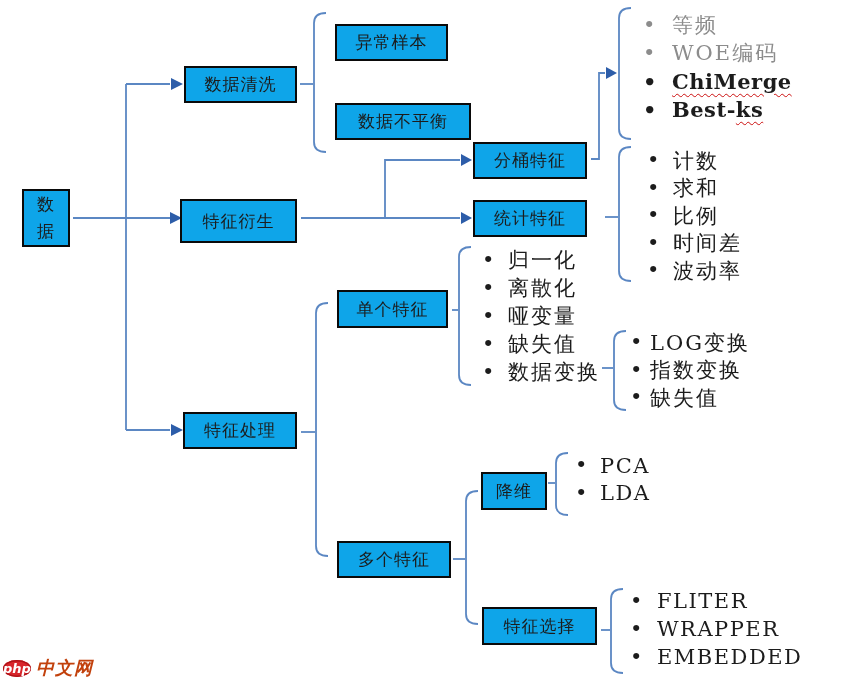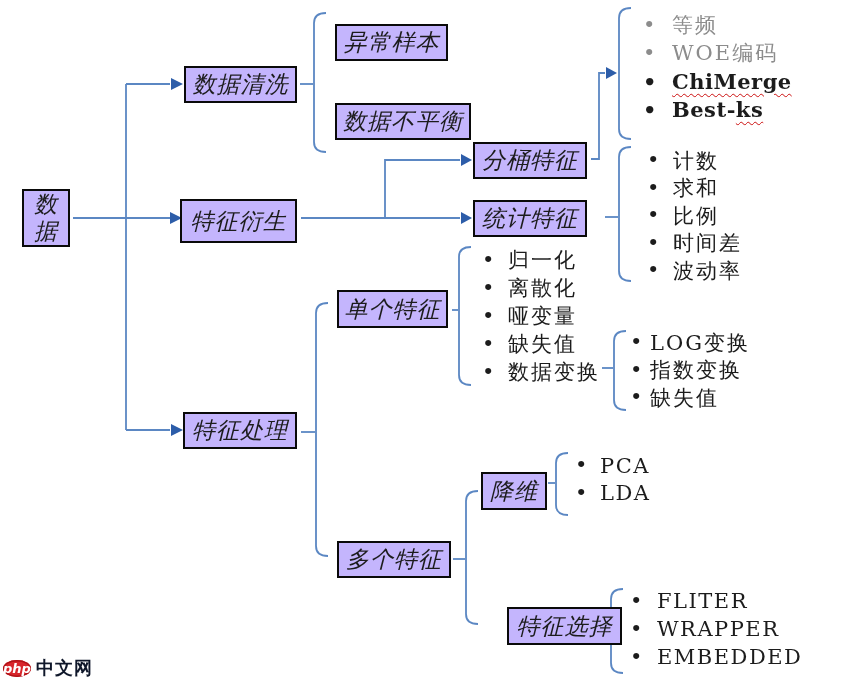--- a/index.html
+++ b/index.html
@@ -6,24 +6,24 @@
   #stage{
     position:relative;width:861px;height:680px;background:#ffffff;
     overflow:hidden;
     font-family:"DejaVu Serif","Liberation Serif",serif;
     color:#1c1c1c;
   }
   #wires{position:absolute;left:0;top:0;width:861px;height:680px;}
   .box{
     position:absolute;
     border:2px solid #0a0a0a;
-    background:#c4b5fd;
+    background:#0ea5e9;
     display:flex;align-items:center;justify-content:center;
-    font-size:23px;letter-spacing:1px;line-height:27px;
-    box-sizing:border-box;text-align:center;font-style:italic;
+    font-size:17px;letter-spacing:1px;line-height:27px;
+    box-sizing:border-box;text-align:center;
   }
   .box.multiline{white-space:pre-line;}
   .blist{
     position:absolute;list-style:none;margin:0;padding:0;
     font-size:21px;letter-spacing:2px;
   }
   .blist li{display:flex;align-items:center;height:var(--lh,28px);}
   .dot{
     display:inline-block;flex:0 0 auto;width:var(--gap,27px);
     font-size:21px;letter-spacing:0;line-height:1;
@@ -43,22 +43,23 @@
     display:flex;align-items:center;
     font-family:"DejaVu Sans","Liberation Sans",sans-serif;
   }
   #wm-badge{
     width:28px;height:17px;background:#d8262c;border-radius:50%;
     color:#ffffff;font-size:13px;font-weight:700;font-style:italic;
     display:flex;align-items:center;justify-content:center;
     box-shadow:inset 0 0 0 1.5px #b01318;
   }
   #wm-text{
-    margin-left:5px;font-size:18px;font-weight:800;color:#0f172a;
+    margin-left:5px;font-size:18px;font-weight:800;color:#c2410c;
     letter-spacing:1px;
+    font-style:italic;
   }
 </style>
 </head>
 <body>
 
 <div id="stage">
 
   <svg id="wires" viewBox="0 0 861 680" xmlns="http://www.w3.org/2000/svg">
     <g stroke="#5b87c3" stroke-width="1.8" fill="none">
 
@@ -110,21 +111,21 @@
   <div class="box" style="left:184px;top:66px;width:113px;height:37px;">数据清洗</div>
   <div class="box" style="left:335px;top:24px;width:113px;height:37px;">异常样本</div>
   <div class="box" style="left:335px;top:103px;width:136px;height:37px;">数据不平衡</div>
   <div class="box" style="left:180px;top:199px;width:117px;height:44px;">特征衍生</div>
   <div class="box" style="left:473px;top:142px;width:114px;height:37px;text-align:right;">分桶特征</div>
   <div class="box" style="left:473px;top:200px;width:114px;height:37px;">统计特征</div>
   <div class="box" style="left:337px;top:290px;width:111px;height:38px;">单个特征</div>
   <div class="box" style="left:183px;top:412px;width:114px;height:37px;">特征处理</div>
   <div class="box" style="left:337px;top:541px;width:114px;height:37px;">多个特征</div>
   <div class="box" style="left:481px;top:472px;width:66px;height:38px;">降维</div>
-  <div class="box" style="left:482px;top:607px;width:115px;height:38px;margin-left:25px;">特征选择</div>
+  <div class="box" style="left:482px;top:607px;width:115px;height:38px;">特征选择</div>
 
   <ul class="blist" style="left:643px;top:11px;--lh:28px;--gap:29px;">
     <li class="muted">
       <span class="dot">•</span>
       <span>等频</span>
     </li>
     <li class="muted">
       <span class="dot">•</span>
       <span>WOE编码</span>
     </li>

